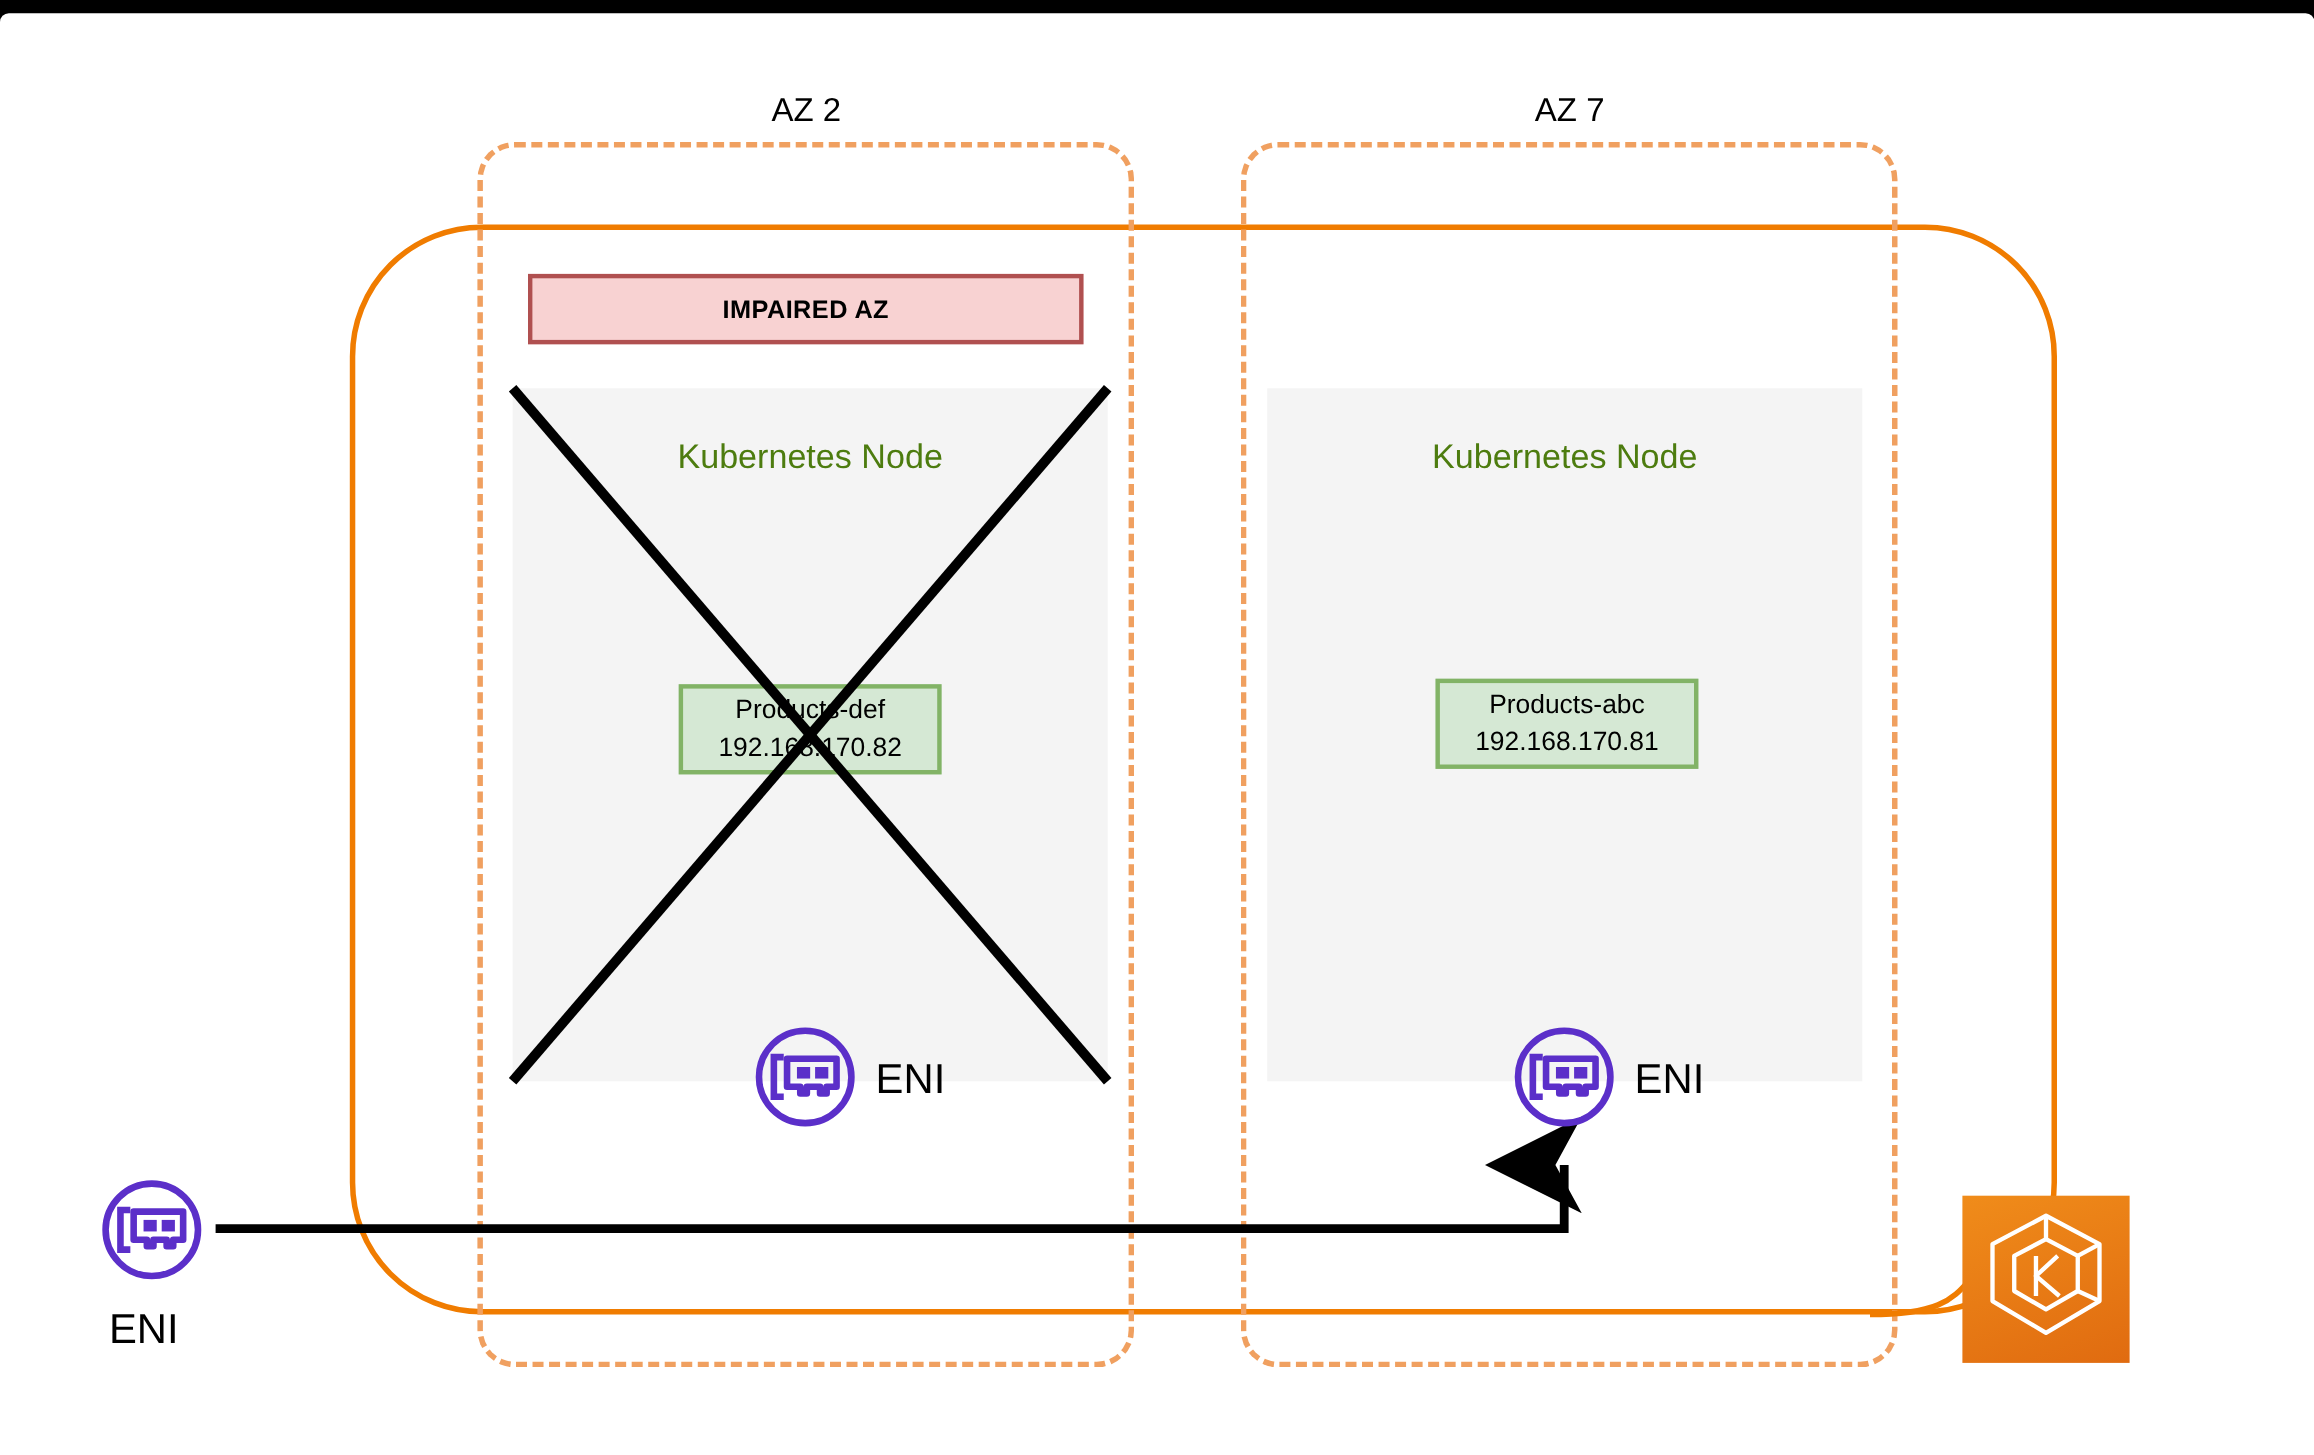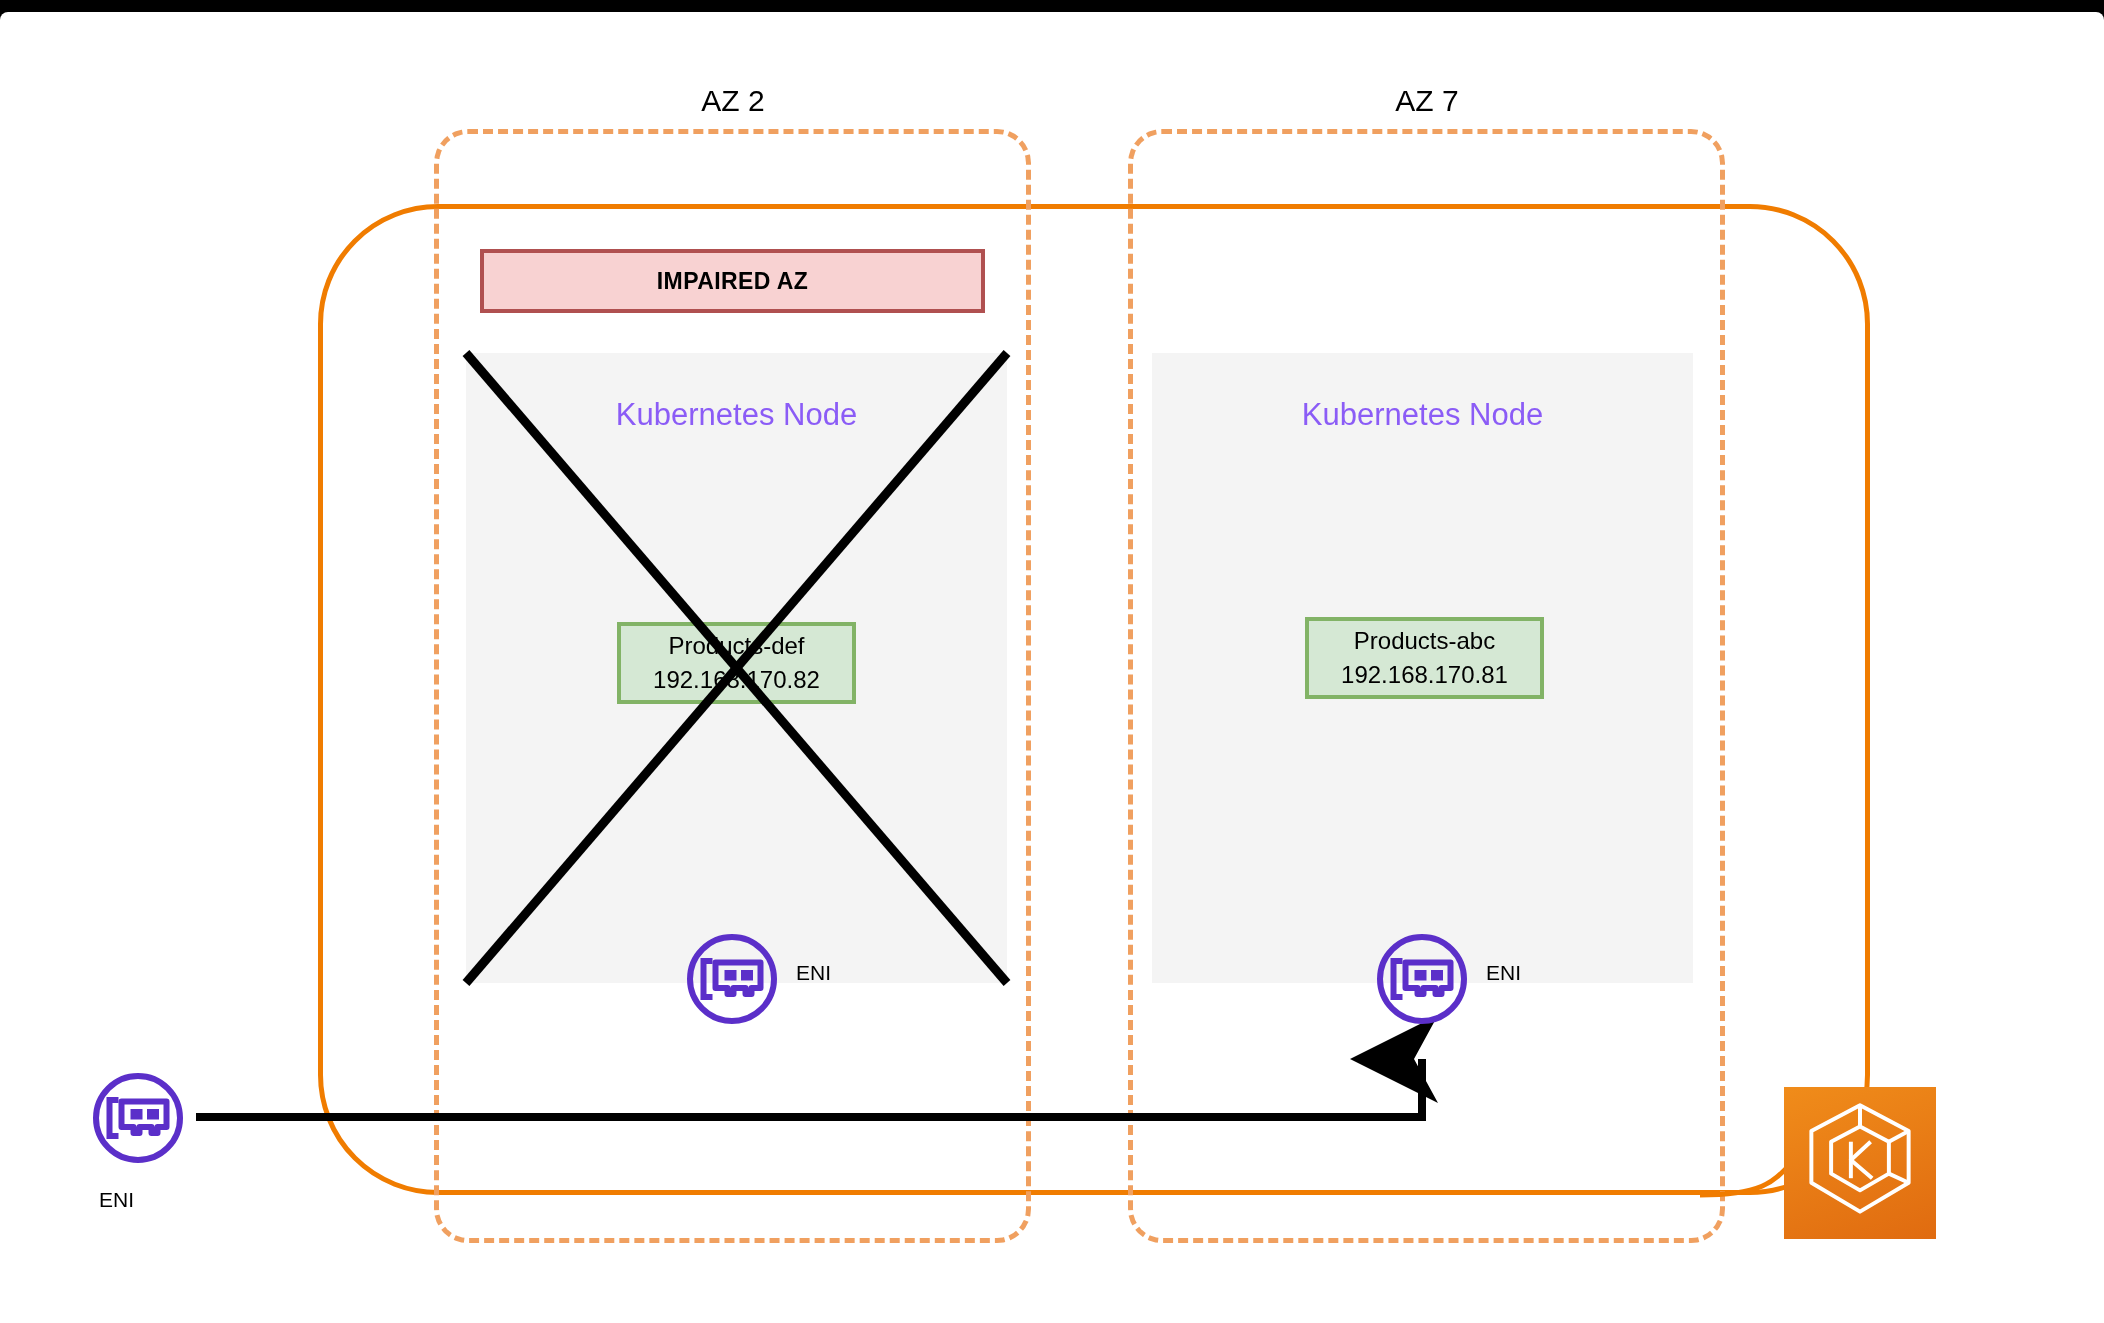--- a/index.html
+++ b/index.html
@@ -56,21 +56,21 @@
     position: absolute;
     background: #f4f4f4;
     box-sizing: border-box;
   }
   .k8s-node-title {
     position: absolute;
     width: 100%;
     top: 44px;
     text-align: center;
     font-size: 31px;
-    color: #8b5cf6;
+    color: #4d7c0f;
   }
 
   
   .impaired-banner {
     position: absolute;
     background: #f8d2d2;
     border: 4px solid #b05050;
     box-sizing: border-box;
     display: flex;
     align-items: center;
@@ -97,21 +97,21 @@
   }
 
   
   .eni-wrap { position: absolute; }
   .eni-icon {
     position: absolute;
     left: 0; top: 0;
   }
   .eni-label {
     position: absolute;
-    font-size: 21px;
+    font-size: 38px;
     color: #000000;
     white-space: nowrap;
   }
 
   
   .eks-logo {
     position: absolute;
     background: linear-gradient(160deg, #f08c1a 0%, #e06b10 100%);
   }
 

